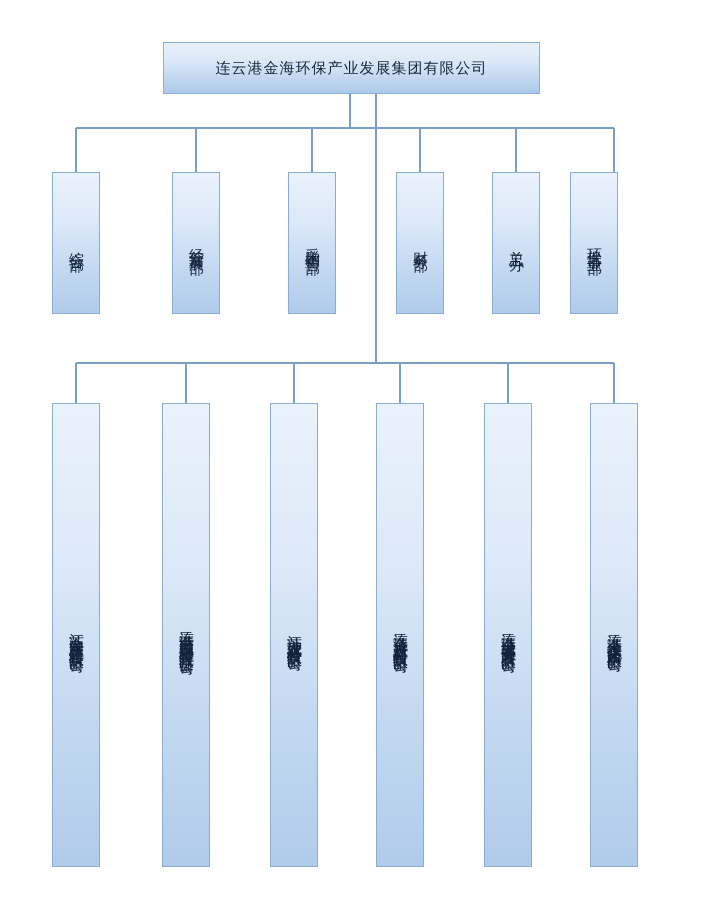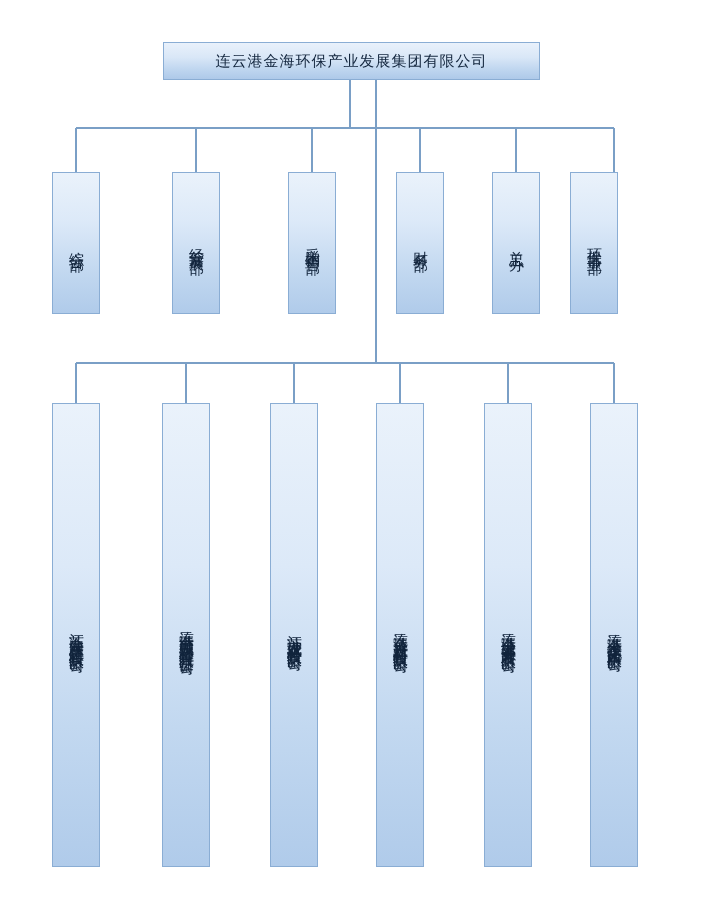--- a/index.html
+++ b/index.html
@@ -87,21 +87,21 @@
     <line x1="76" y1="363" x2="614" y2="363"></line>
 
     <line x1="76" y1="363" x2="76" y2="403"></line>
     <line x1="186" y1="363" x2="186" y2="403"></line>
     <line x1="294" y1="363" x2="294" y2="403"></line>
     <line x1="400" y1="363" x2="400" y2="403"></line>
     <line x1="508" y1="363" x2="508" y2="403"></line>
     <line x1="614" y1="363" x2="614" y2="403"></line>
   </svg>
 
-  <div class="node node-root" style="left:163px; top:42px; width:377px; height:38px;">
+  <div class="node node-root" style="left:163px; top:42px; width:377px; height:52px;">
     <span class="label-h">连云港金海环保产业发展集团有限公司</span>
   </div>
 
   <div class="node" style="left:52px; top:172px; width:48px; height:142px;">
     <span class="label-v">综合部</span>
   </div>
 
   <div class="node" style="left:172px; top:172px; width:48px; height:142px;">
     <span class="label-v">经营发展部</span>
   </div>

